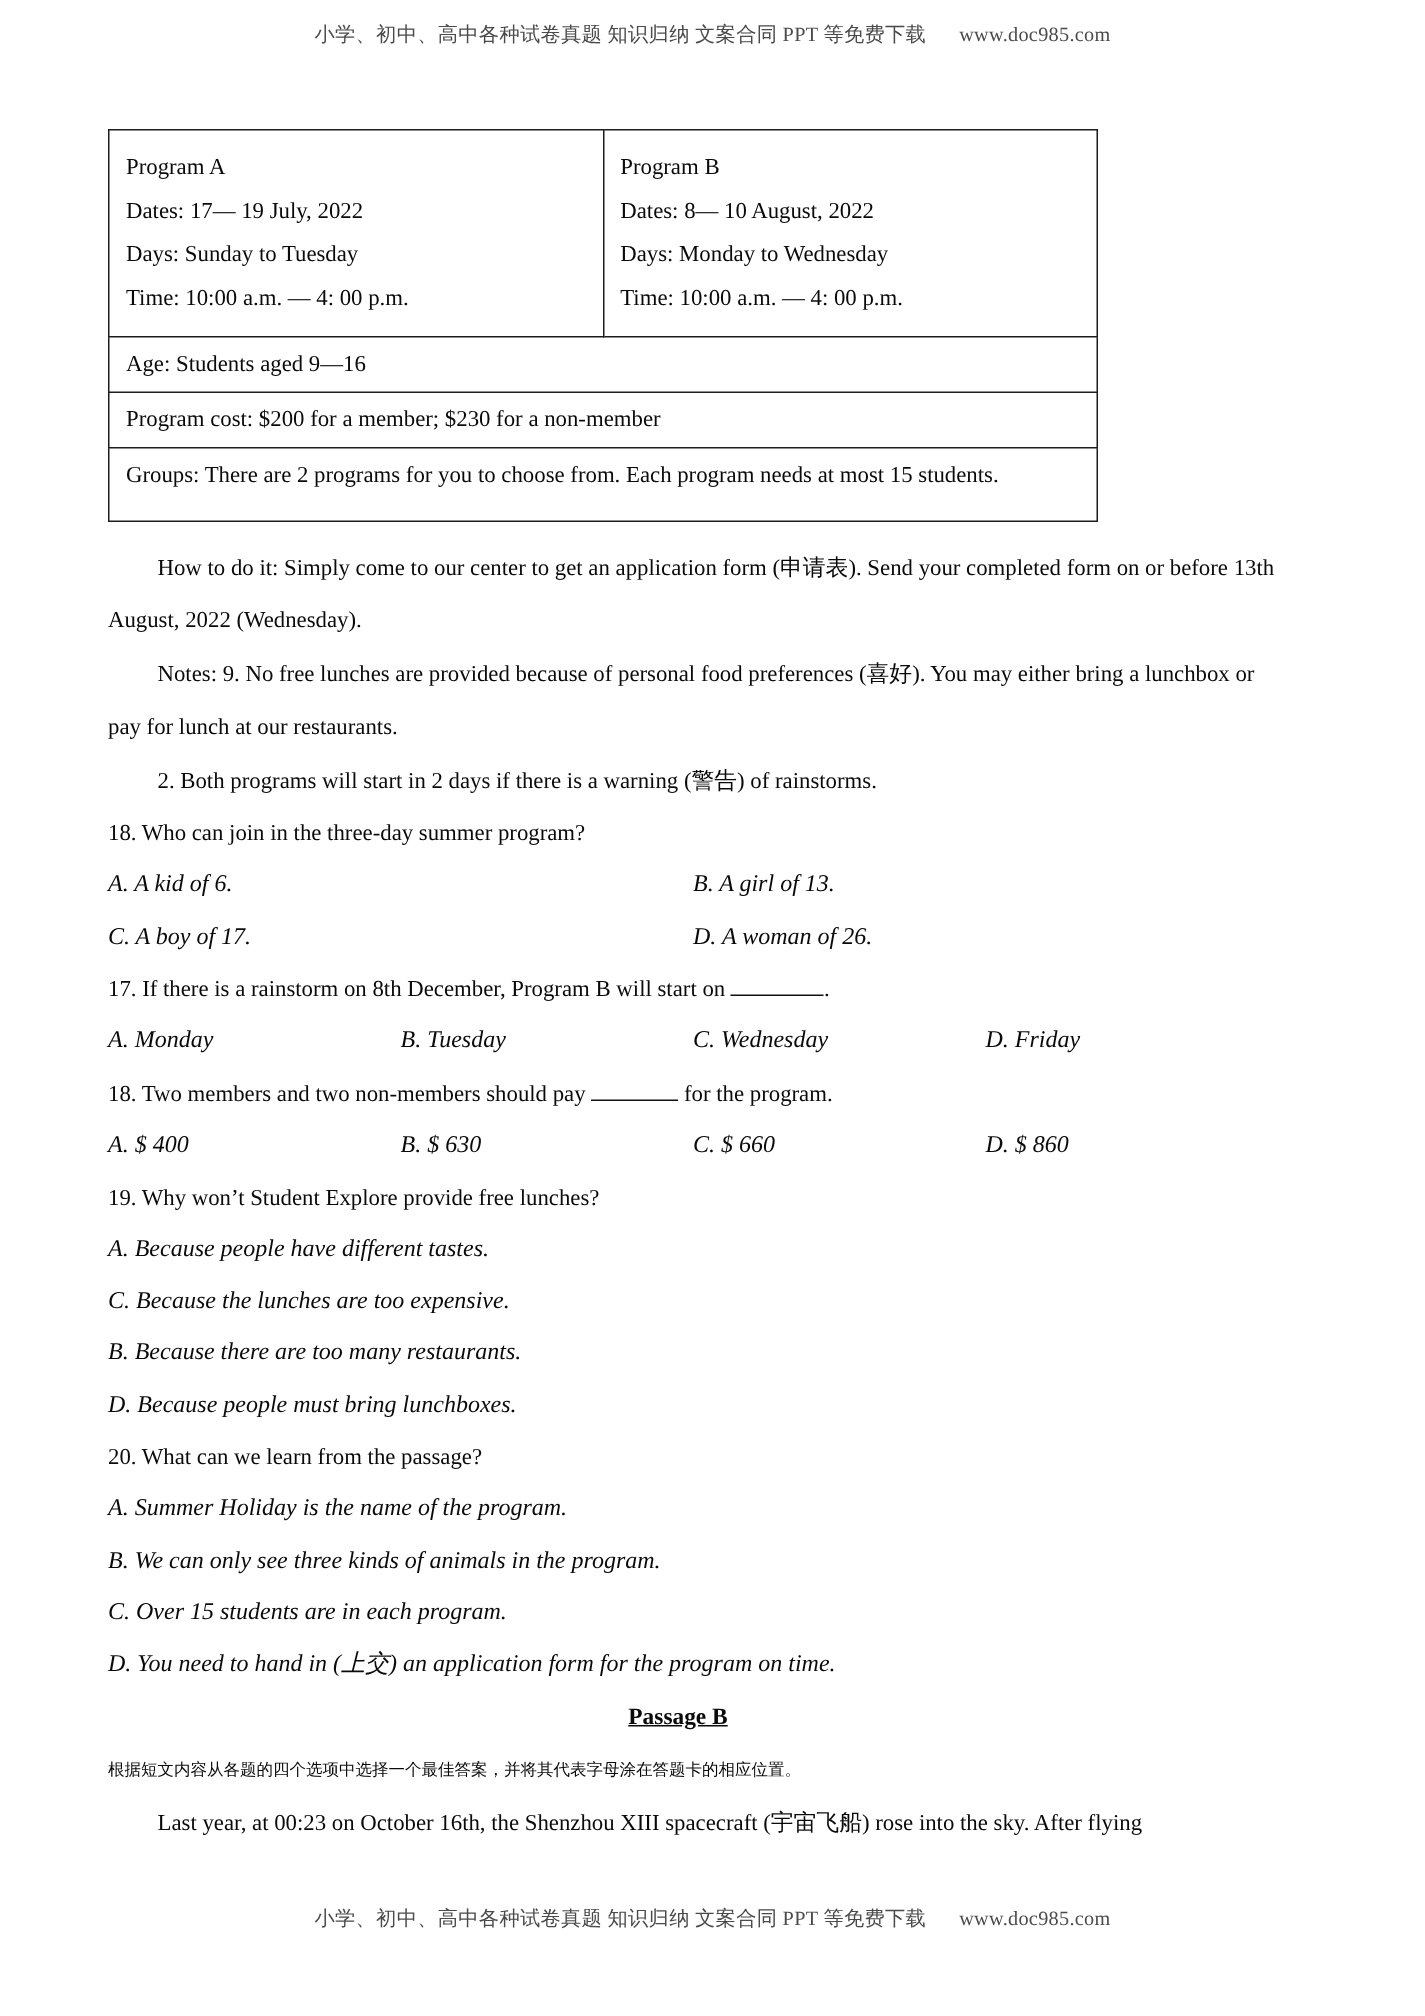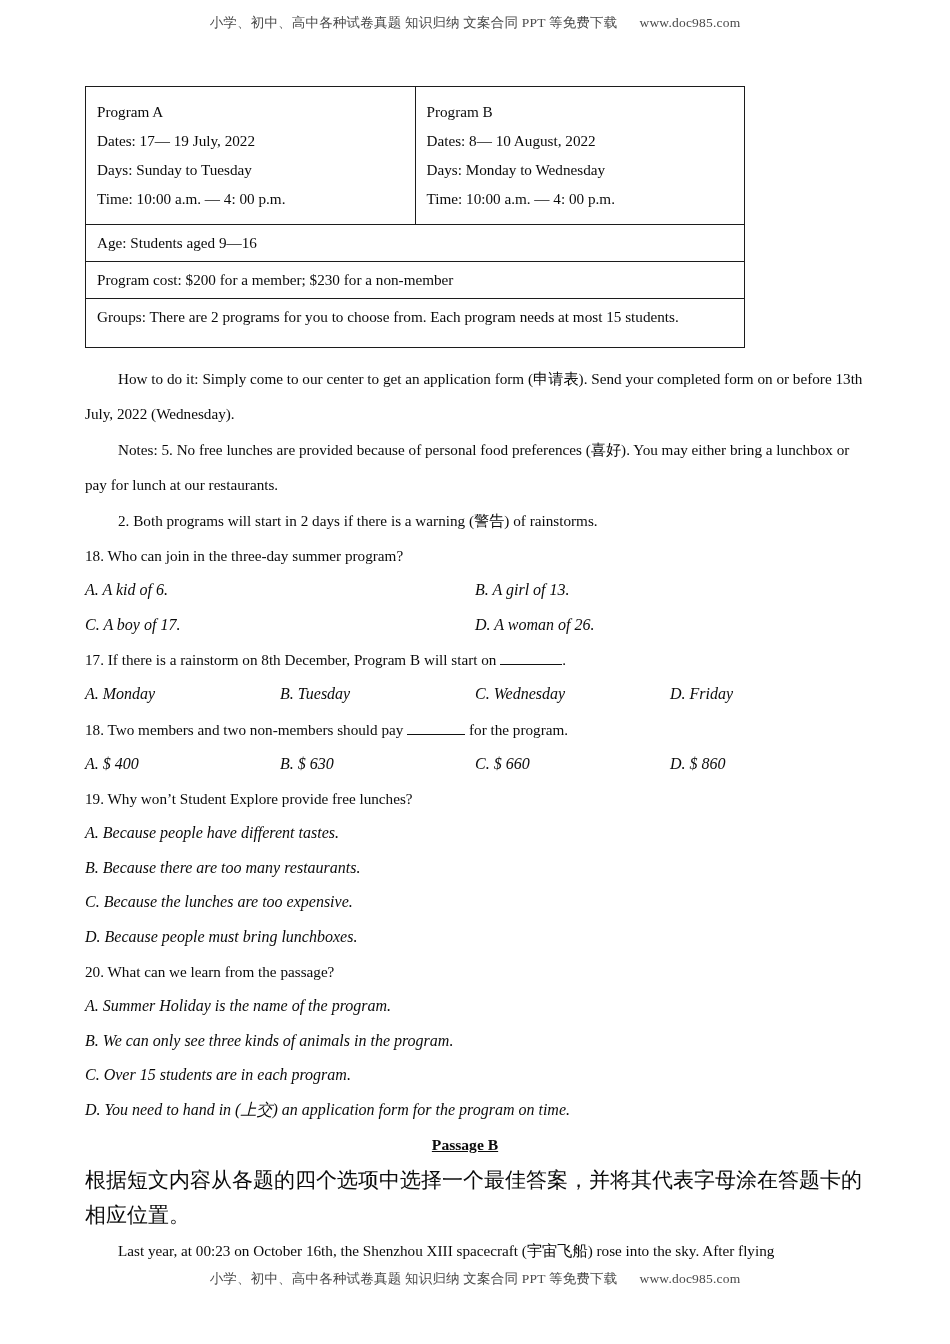--- a/index.html
+++ b/index.html
@@ -34,21 +34,21 @@
     letter-spacing: 0.2px;
     white-space: nowrap;
   }
   .runhead { top: 14px; }
   .runfoot { top: 1270px; }
   .runfoot-url, .runhead-url { margin-left: 22px; }
 
   
   .content {
     position: absolute;
-    left: 85px;
+    left: 72px;
     top: 86px;
     width: 780px;
   }
 
   
   .info-table {
     width: 660px;
     border-collapse: collapse;
     table-layout: fixed;
     margin: 0;
@@ -117,21 +117,21 @@
     margin: 0;
     text-align: center;
     font-weight: bold;
     font-size: 15.6px;
     line-height: 36px;
     padding-right: 20px;
     text-decoration: underline;
   }
   p.cn {
     margin: 0;
-    font-size: 21px;
+    font-size: 11px;
     line-height: 35px;
     font-family: "Liberation Serif", "DejaVu Serif", serif;
   }
 </style>
 </head>
 <body>
 
 <div class="page">
 
   <div class="runhead">
@@ -163,22 +163,22 @@
         <td class="single-cell" colspan="2">Program cost: $200 for a member; $230 for a non-member</td>
       </tr>
       <tr>
         <td class="single-cell tall" colspan="2">Groups: There are 2 programs for you to choose from. Each program needs at most 15 students.</td>
       </tr>
     </tbody>
       </table>
 
     <div class="block-gap-1"></div>
 
-    <p class="para indent">How to do it: Simply come to our center to get an application form (申请表). Send your completed form on or before 13th July, 2022 (Wednesday).</p>
-    <p class="para indent">Notes: 5. No free lunches are provided because of personal food preferences (喜好). You may either bring a lunchbox or pay for lunch at our restaurants.</p>
+    <p class="para indent">How to do it: Simply come to our center to get an application form (申请表). Send your completed form on or before 13th August, 2022 (Wednesday).</p>
+    <p class="para indent">Notes: 9. No free lunches are provided because of personal food preferences (喜好). You may either bring a lunchbox or pay for lunch at our restaurants.</p>
     <p class="para indent">2. Both programs will start in 2 days if there is a warning (警告) of rainstorms.</p>
 
     <p class="qline">18. Who can join in the three-day summer program?</p>
     <div class="opt-row two">
       <span class="opt">A. A kid of 6.</span>
       <span class="opt">B. A girl of 13.</span>
     </div>
     <div class="opt-row two">
       <span class="opt">C. A boy of 17.</span>
       <span class="opt">D. A woman of 26.</span>
@@ -198,24 +198,24 @@
       <span class="opt">B. $ 630</span>
       <span class="opt">C. $ 660</span>
       <span class="opt">D. $ 860</span>
     </div>
 
     <p class="qline">19. Why won’t Student Explore provide free lunches?</p>
     <div class="opt-row full">
       <span class="opt">A. Because people have different tastes.</span>
     </div>
     <div class="opt-row full">
+      <span class="opt">C. Because the lunches are too expensive.</span>
+    </div>
+    <div class="opt-row full">
       <span class="opt">B. Because there are too many restaurants.</span>
-    </div>
-    <div class="opt-row full">
-      <span class="opt">C. Because the lunches are too expensive.</span>
     </div>
     <div class="opt-row full">
       <span class="opt">D. Because people must bring lunchboxes.</span>
     </div>
 
     <p class="qline">20. What can we learn from the passage?</p>
     <div class="opt-row full">
       <span class="opt">A. Summer Holiday is the name of the program.</span>
     </div>
     <div class="opt-row full">

